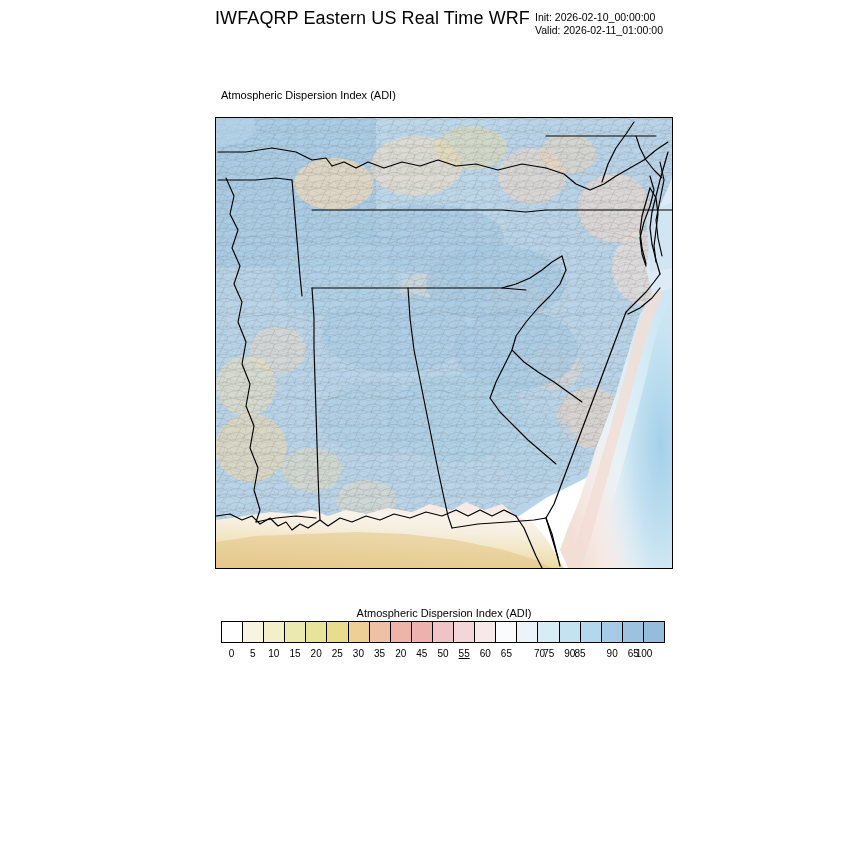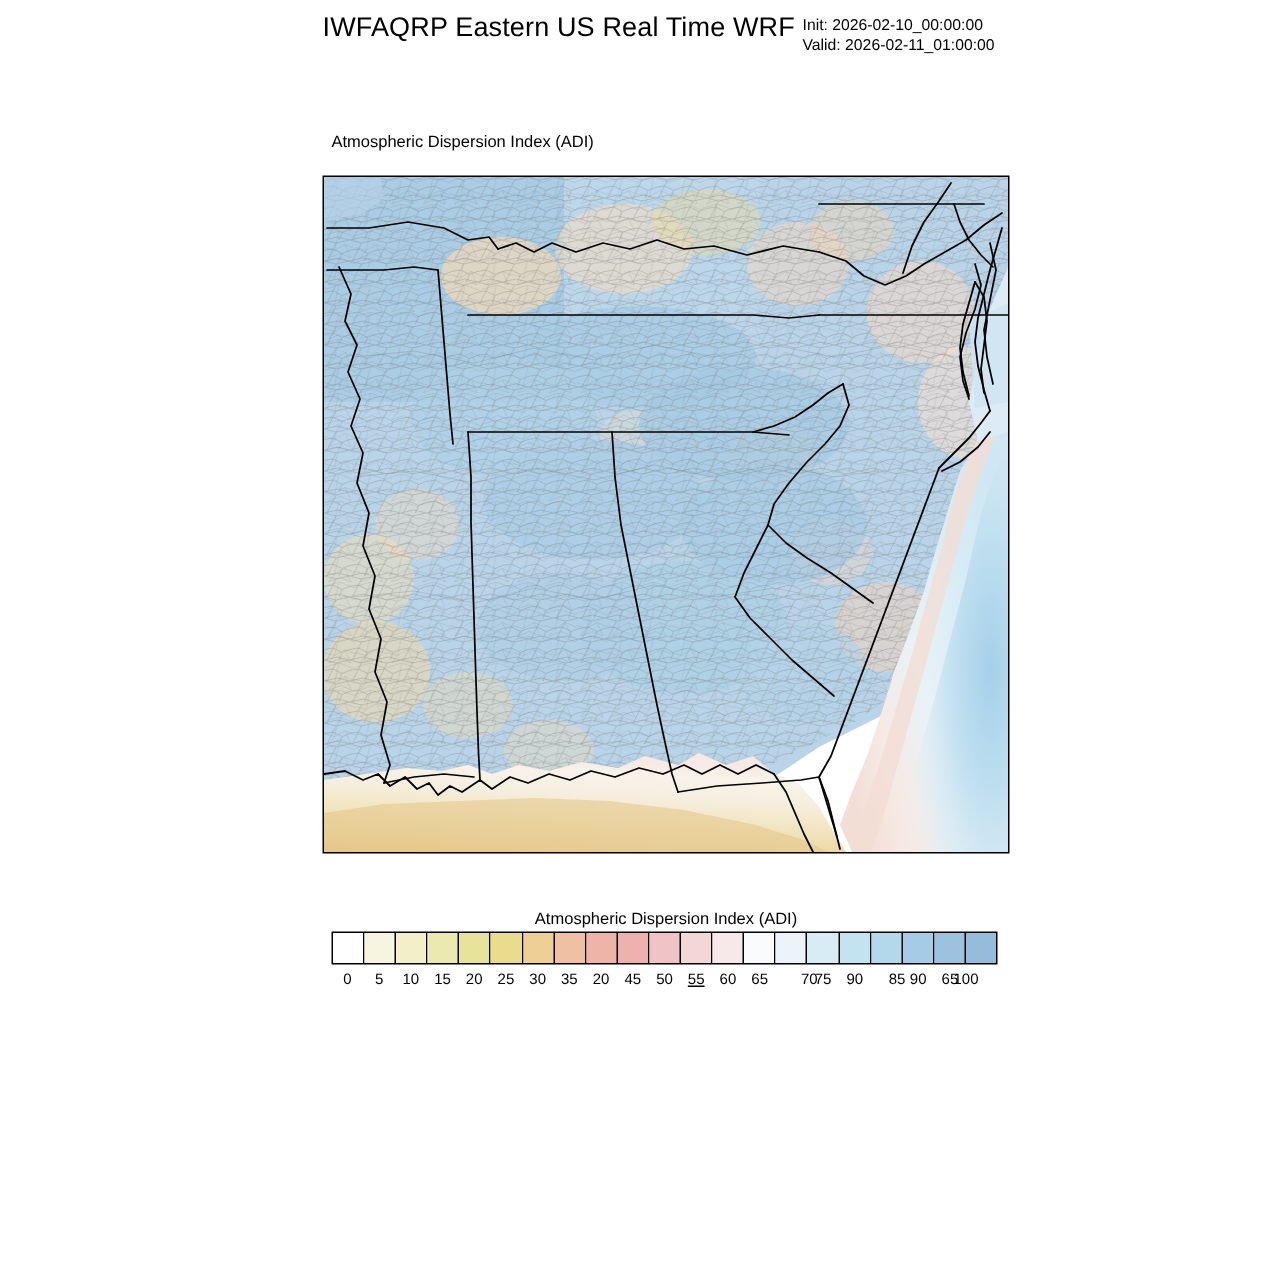--- a/index.html
+++ b/index.html
@@ -384,20 +384,20 @@
     <span class="tick" style="left: 158.571px;">35</span>
     <span class="tick" style="left: 179.714px;">20</span>
     <span class="tick" style="left: 200.857px;">45</span>
     <span class="tick" style="left: 222px;">50</span>
     <span class="tick" style="left: 243.143px; text-decoration: underline;">55</span>
     <span class="tick" style="left: 264.286px;">60</span>
     <span class="tick" style="left: 285.429px;">65</span>
     <span class="tick" style="left: 306.571px; margin-left: 12px;">70</span>
     <span class="tick" style="left: 327.714px;">75</span>
     <span class="tick" style="left: 348.857px;">90</span>
-    <span class="tick" style="left: 377px;">85</span>
+    <span class="tick" style="left: 359px;">85</span>
     <span class="tick" style="left: 391.143px;">90</span>
     <span class="tick" style="left: 412.286px;">65</span>
     <span class="tick" style="left: 423px;">100</span>
   </div>
 
 <div id="footer">
 </div>
 
 </body></html>

